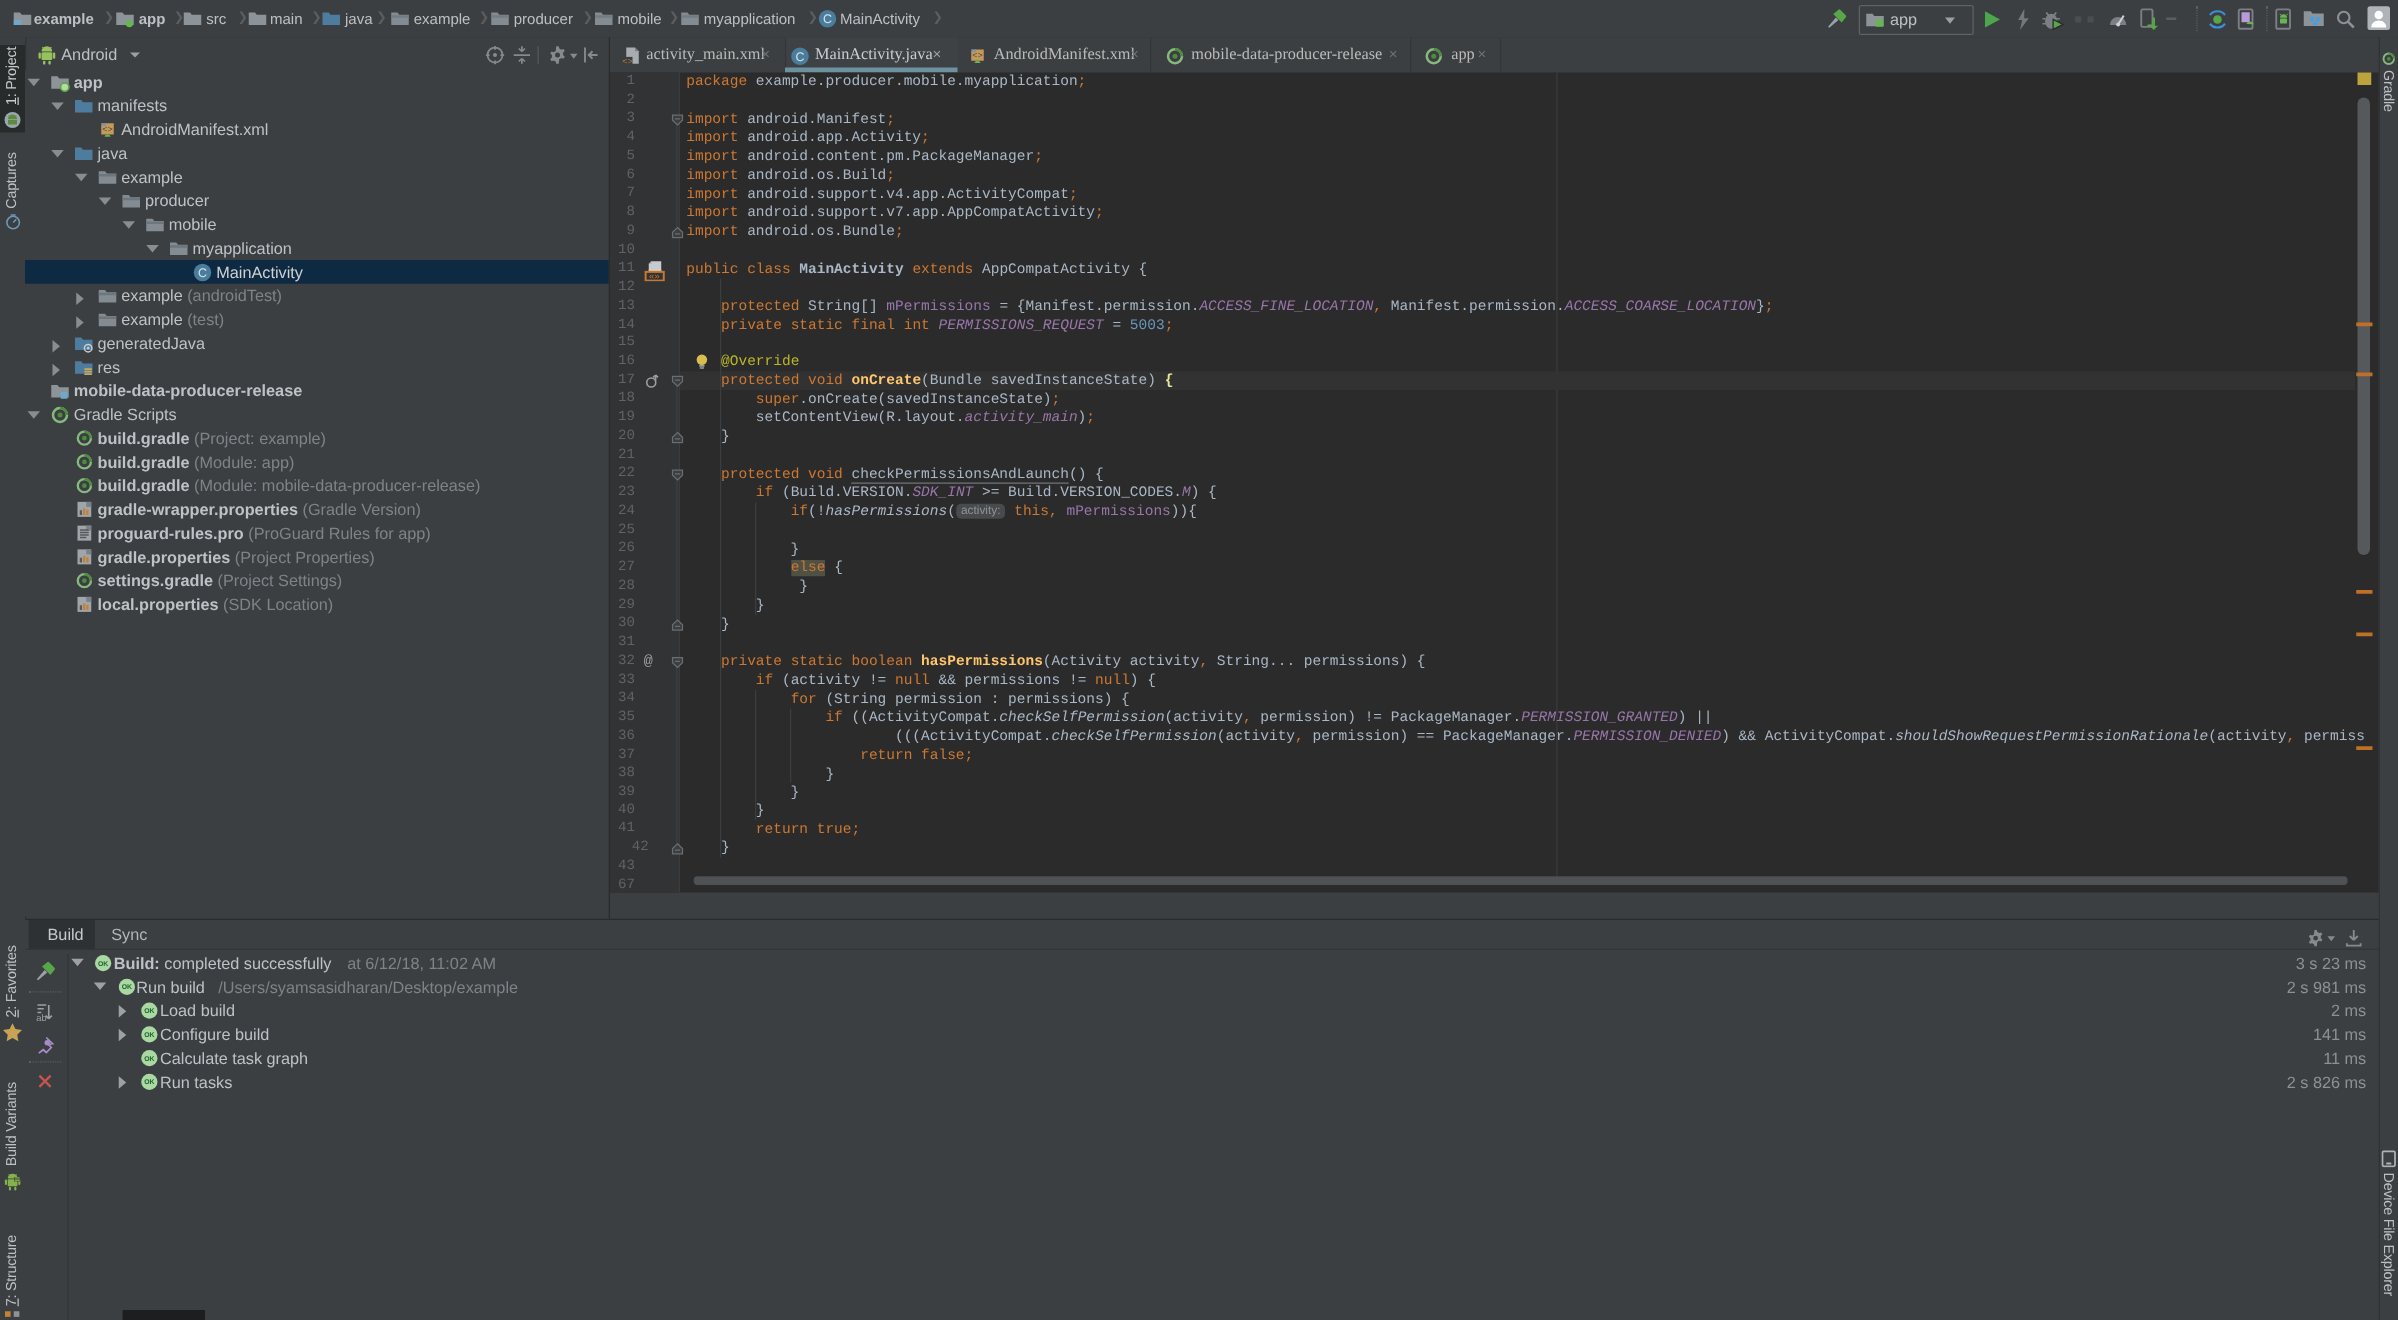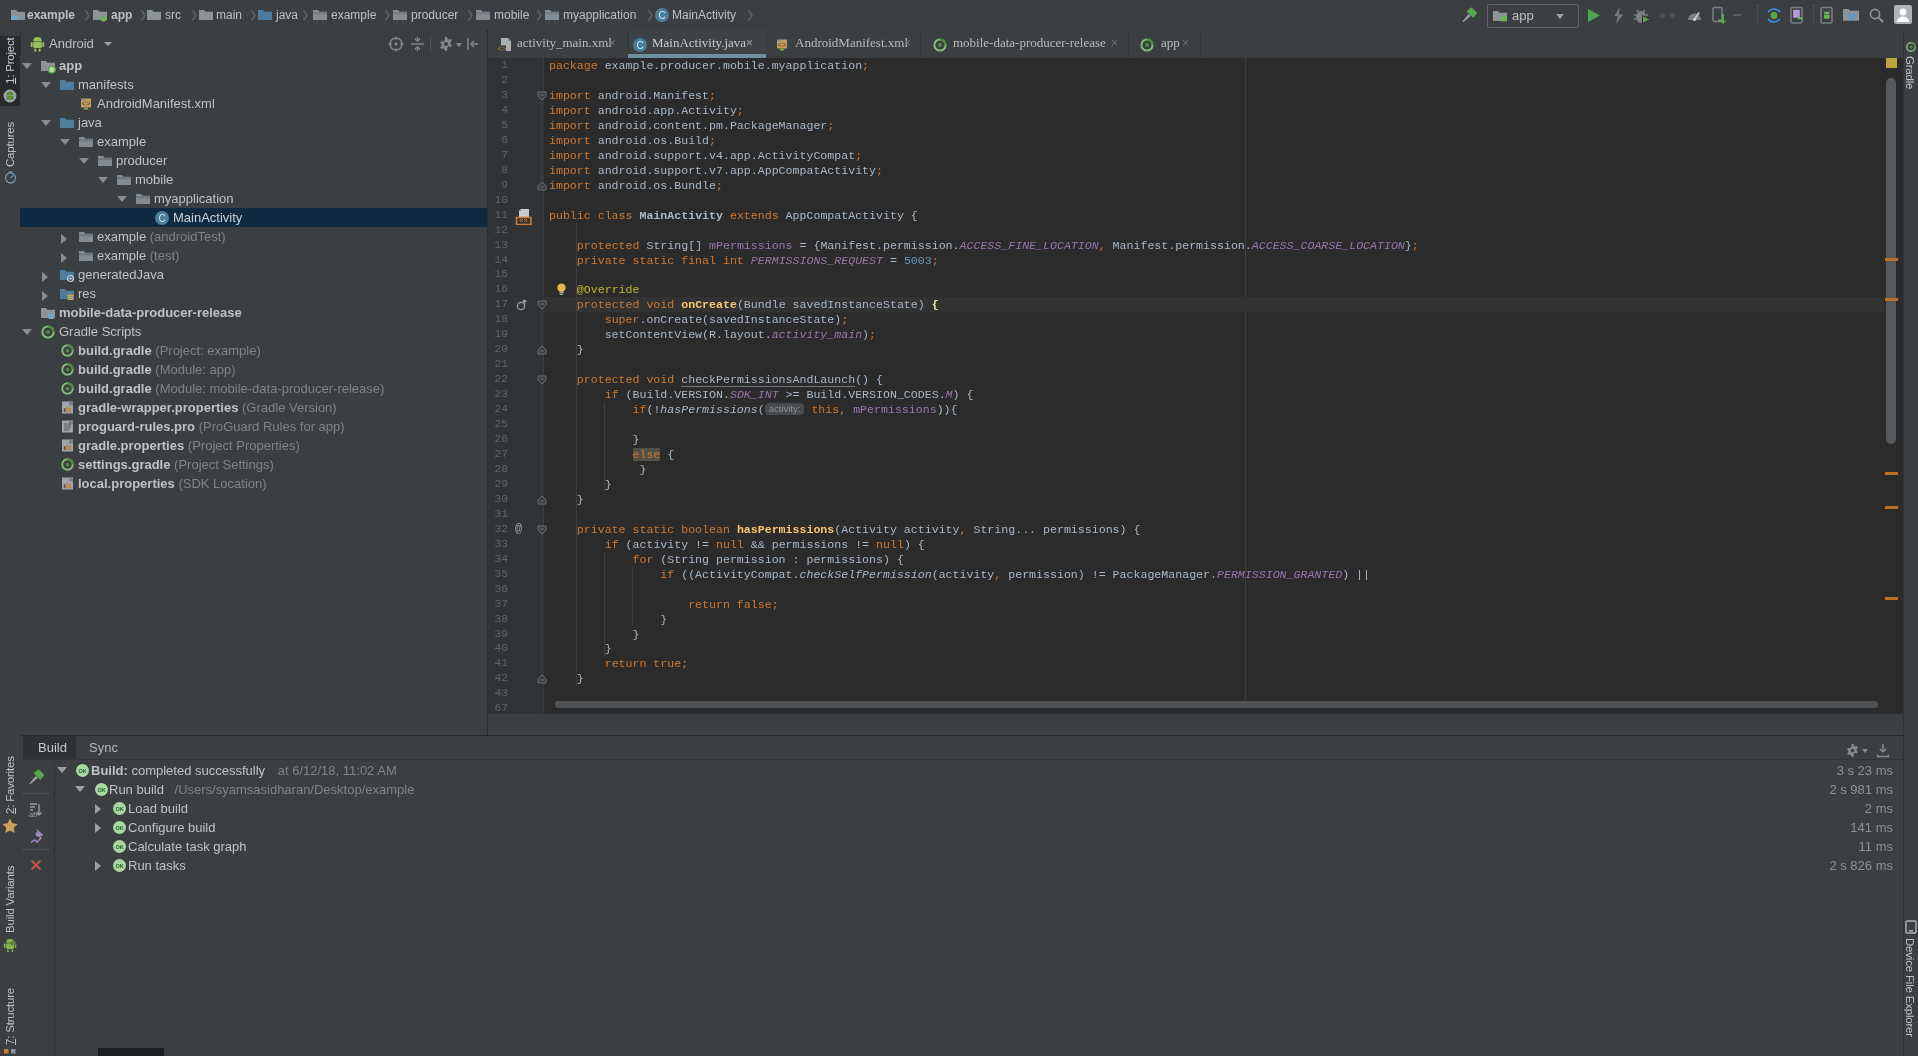--- a/index.html
+++ b/index.html
@@ -497,21 +497,21 @@
     <div class="ln" style="top:463.8px;">32</div>
     <div class="ln" style="top:478.7px;">33</div>
     <div class="ln" style="top:493.7px;">34</div>
     <div class="ln" style="top:508.6px;">35</div>
     <div class="ln" style="top:523.6px;">36</div>
     <div class="ln" style="top:538.6px;">37</div>
     <div class="ln" style="top:553.5px;">38</div>
     <div class="ln" style="top:568.5px;">39</div>
     <div class="ln" style="top:583.4px;">40</div>
     <div class="ln" style="top:598.4px;">41</div>
-    <div class="ln" style="top:613.4px;">42</div>
+    <div class="ln" style="top:613.4px;margin-left:11px;">42</div>
     <div class="ln" style="top:628.3px;">43</div>
     <div class="ln" style="top:643.3px;">67</div>
     <div class="abs" style="left:53px;top:40.9px;width:1px;height:82.8px;background:#3E4244;"></div>
     <div class="abs" style="left:53px;top:250.4px;width:1px;height:37.8px;background:#3E4244;"></div>
     <div class="abs" style="left:53px;top:325.2px;width:1px;height:112.6px;background:#3E4244;"></div>
     <div class="abs" style="left:53px;top:474.8px;width:1px;height:142.6px;background:#3E4244;"></div>
     <svg class="abs" style="left:49px;top:32.9px" width="10" height="10" viewBox="0 0 10 10">
         <path d="M1 1h8v4.2L5 9 1 5.2z" fill="#3C3F41" stroke="#6A6E70" stroke-width="1"></path>
         <path d="M3 4h4" stroke="#6A6E70" stroke-width="1"></path>
       </svg>
@@ -581,20 +581,21 @@
     <div class="cl" style="top:344.1px;">            <span class="k">if</span>(!<span class="i">hasPermissions</span>(<span class="hint">activity:</span> <span class="k">this</span><span class="k">,</span> <span class="f">mPermissions</span>)){</div>
     <div class="cl" style="top:374.0px;">            }</div>
     <div class="cl" style="top:389.0px;">            <span class="hl"><span class="k">else</span></span> {</div>
     <div class="cl" style="top:403.9px;">             }</div>
     <div class="cl" style="top:418.9px;">        }</div>
     <div class="cl" style="top:433.8px;">    }</div>
     <div class="cl" style="top:463.8px;">    <span class="k">private static boolean</span> <span class="m">hasPermissions</span>(Activity activity<span class="k">,</span> String... permissions) {</div>
     <div class="cl" style="top:478.7px;">        <span class="k">if</span> (activity != <span class="k">null</span> &amp;&amp; permissions != <span class="k">null</span>) {</div>
     <div class="cl" style="top:493.7px;">            <span class="k">for</span> (String permission : permissions) {</div>
     <div class="cl" style="top:508.6px;">                <span class="k">if</span> ((ActivityCompat.<span class="i">checkSelfPermission</span>(activity<span class="k">,</span> permission) != PackageManager.<span class="s">PERMISSION_GRANTED</span>) ||</div>
+    <div class="cl" style="top:523.6px;">                        (((ActivityCompat.<span class="i">checkSelfPermission</span>(activity<span class="k">,</span> permission) == PackageManager.<span class="s">PERMISSION_DENIED</span>) &amp;&amp; ActivityCompat.<span class="i">shouldShowRequestPermissionRationale</span>(activity<span class="k">,</span> permiss</div>
     <div class="cl" style="top:538.6px;">                    <span class="k">return false;</span></div>
     <div class="cl" style="top:553.5px;">                }</div>
     <div class="cl" style="top:568.5px;">            }</div>
     <div class="cl" style="top:583.4px;">        }</div>
     <div class="cl" style="top:598.4px;">        <span class="k">return true;</span></div>
     <div class="cl" style="top:613.4px;">    }</div>
     <div class="abs" style="left:1398px;top:0px;width:11px;height:10px;background:#BCA33C;"></div>
     <div class="abs" style="left:1398px;top:20px;width:10px;height:366px;background:#55595B;border-radius:5px;"></div>
     <div class="abs" style="left:1397px;top:200px;width:13px;height:3px;background:#BE7126;"></div>
     <div class="abs" style="left:1397px;top:240px;width:13px;height:3px;background:#BE7126;"></div>

